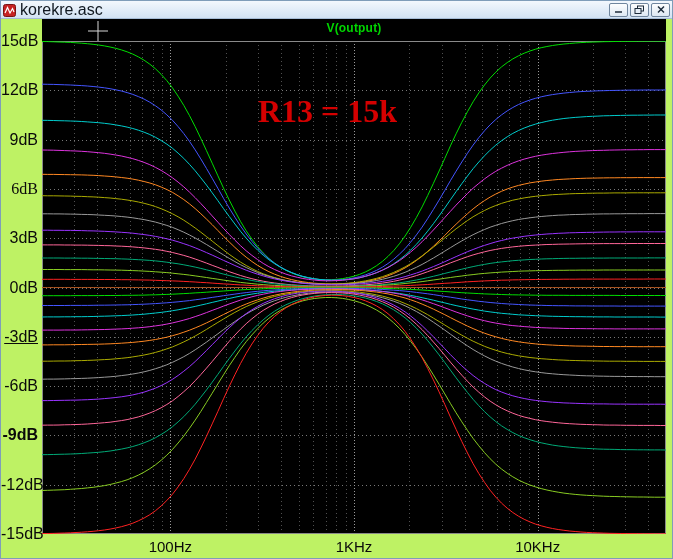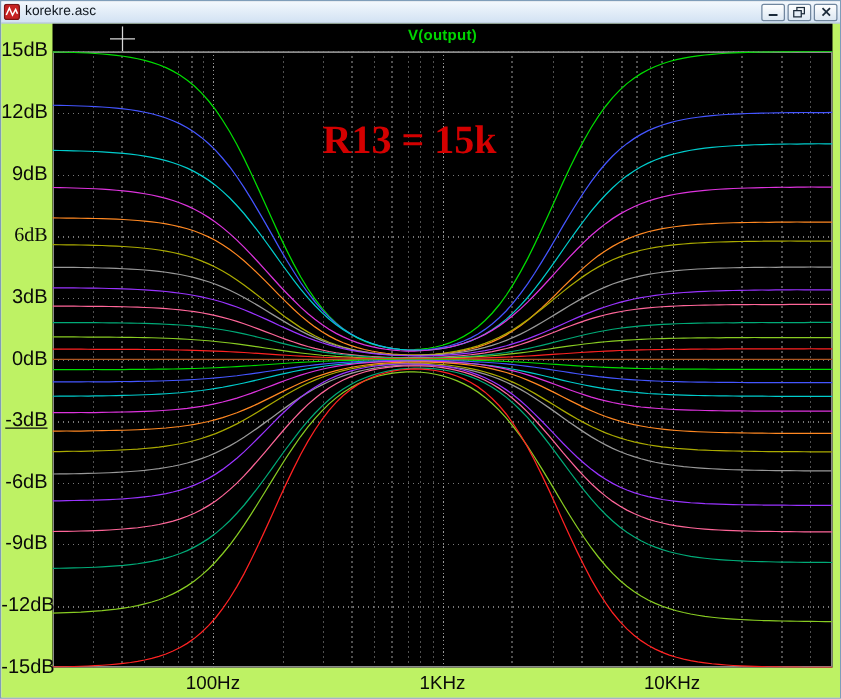--- a/index.html
+++ b/index.html
@@ -8,21 +8,21 @@
     font-family:"Liberation Sans",sans-serif;background:#ededed;
     border:1px solid #7f9db9;box-sizing:border-box;
   }
   .titlebar{
     position:absolute;top:0;left:0;right:0;height:18px;
     display:flex;align-items:center;padding:0 2px;
     background:linear-gradient(#f3f8fd,#d2e2f3);
     border-bottom:1px solid #a6bcd6;box-sizing:border-box;
   }
   .app-icon{width:13px;height:13px;display:inline-block;flex:0 0 auto;}
-  .win-title{flex:1;font-size:11px;line-height:17px;color:#101820;margin-left:4px;
+  .win-title{flex:1;font-size:16px;line-height:17px;color:#101820;margin-left:4px;
     white-space:nowrap;overflow:hidden;}
   .win-buttons{display:flex;align-items:center;gap:2px;margin-left:auto;}
   .win-btn{
     width:19px;height:14px;padding:0;margin:0;border:1px solid #70869e;border-radius:2px;
     background:linear-gradient(#fdfefe,#dde8f3);
     display:flex;align-items:center;justify-content:center;cursor:default;
   }
   .content{position:absolute;top:18px;left:0;width:671px;height:540px;background:#bef264;}
   .plot-black{position:absolute;left:41px;top:0;width:624px;height:515px;background:#000;}
   .trace-label{
@@ -166,21 +166,21 @@
 
     <div>
         <div class="ylab" style="top: 15px;">15dB</div>
         <div class="ylab" style="top: 64.3px;">12dB</div>
         <div class="ylab" style="top: 113.6px;">9dB</div>
         <div class="ylab" style="top: 162.9px; font-family: Liberation Serif, serif;">6dB</div>
         <div class="ylab" style="top: 212.2px;">3dB</div>
         <div class="ylab" style="top: 261.5px;">0dB</div>
         <div class="ylab" style="top: 310.8px; text-decoration: underline;">-3dB</div>
         <div class="ylab" style="top: 360.1px;">-6dB</div>
-        <div class="ylab" style="top: 409.4px;">-9dB</div>
+        <div class="ylab" style="top: 409.4px; font-weight: bold;">-9dB</div>
         <div class="ylab" style="top: 458.7px;">-12dB</div>
         <div class="ylab" style="top: 508px;">-15dB</div>
       </div>
     <div>
         <div class="xlab" style="left: 169.359px;">100Hz</div>
         <div class="xlab" style="left: 353px;">1KHz</div>
         <div class="xlab" style="left: 536.641px;">10KHz</div>
       </div>
 
   </div>

